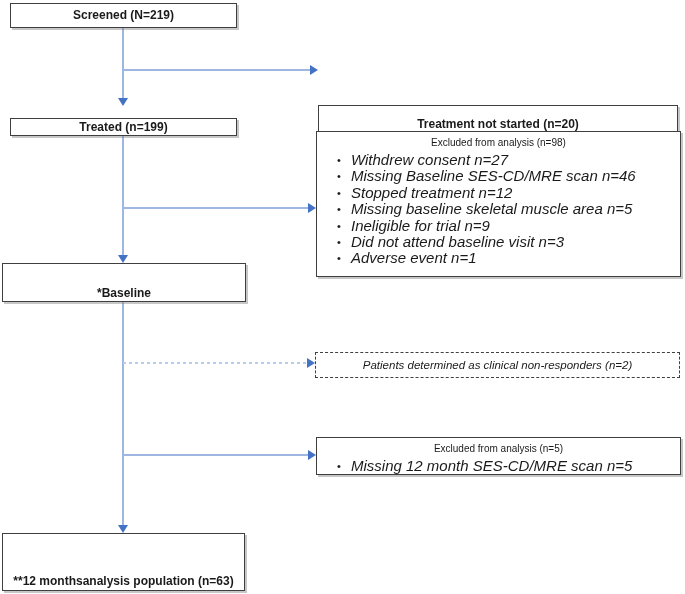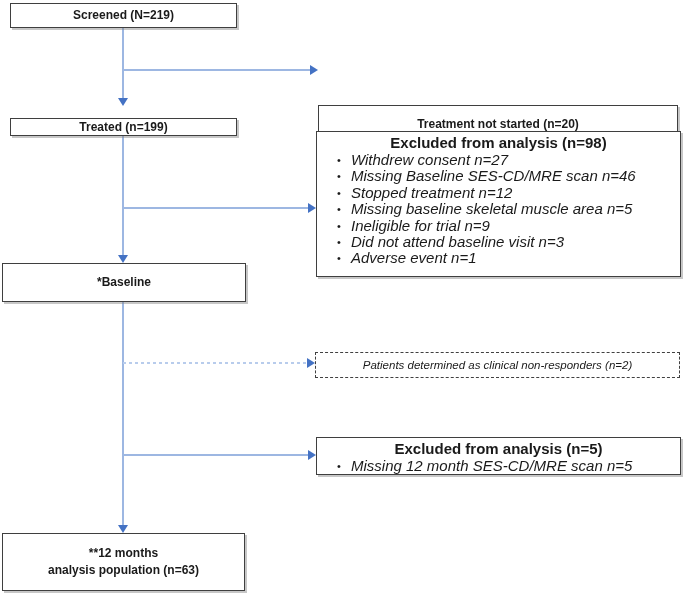--- a/index.html
+++ b/index.html
@@ -26,38 +26,39 @@
   .box.center-label {
     display: flex;
     align-items: center;
     justify-content: center;
     text-align: center;
     font-weight: bold;
     font-size: 12px;
     line-height: 15px;
   }
   .box.multiline {
-    flex-direction: column;
+    flex-direction: row;
+    align-items: flex-end;
   }
   .box.multiline span { display: block; }
   .box.dashed {
     border: 1.6px dashed #404040;
     box-shadow: none;
     font-weight: normal;
     font-style: italic;
     font-size: 11.5px;
   }
   .box.list-box {
     padding: 3px 6px 0 6px;
   }
   .list-title {
     display: block;
     text-align: center;
-    font-weight: bold;
-    font-size: 15px;
+    font-weight: normal;
+    font-size: 10px;
     line-height: 16px;
   }
   ul.bullets {
     margin: 1px 0 0 0;
     padding: 0 4px 0 12px;
     list-style: none;
     text-align: left;
   }
   ul.bullets li {
     position: relative;

